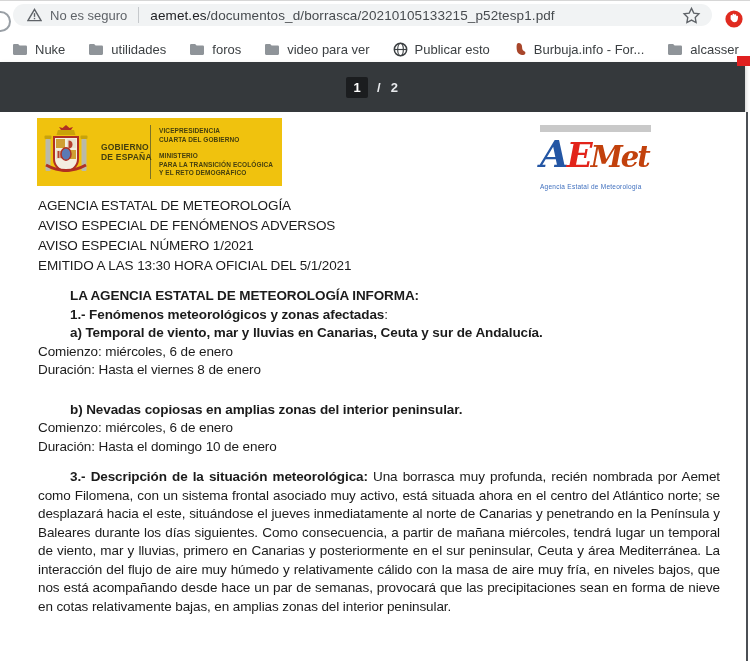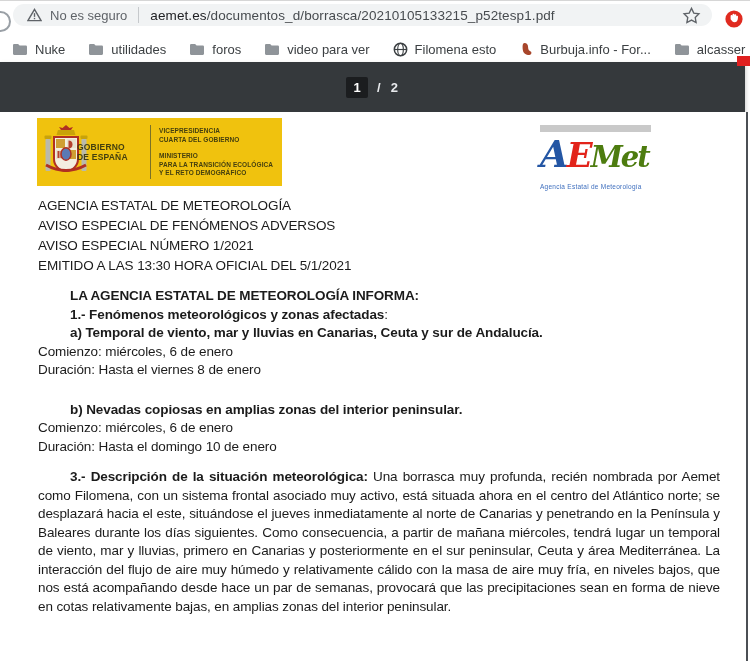--- a/index.html
+++ b/index.html
@@ -45,30 +45,30 @@
   }
   .page-rest{color:#e8eaed;font-size:13px;font-weight:bold;margin-left:9px;letter-spacing:1px;}
   .red-tab{position:absolute;left:737px;top:56px;width:13px;height:10px;background:#e02020;}
   
   .pdf-page{position:absolute;left:0;top:112px;width:750px;height:549px;background:#fff;}
   .edge-line{position:absolute;left:746px;top:0;width:2px;height:549px;background:#4b4f54;}
   
   .gov-logo{position:absolute;left:37px;top:6px;width:245px;height:68px;background:#F0C20E;}
   .gov-divider{position:absolute;left:113px;top:7px;width:1px;height:54px;background:#7a7128;}
   .coat{position:absolute;left:7px;top:5px;}
-  .gov-name{position:absolute;left:40px;top:24px;font-size:8.5px;font-weight:bold;color:#45400f;line-height:10px;letter-spacing:0.2px;}
+  .gov-name{position:absolute;left:64px;top:24px;font-size:8.5px;font-weight:bold;color:#45400f;line-height:10px;letter-spacing:0.2px;}
   .gov-right{position:absolute;left:122px;top:9px;font-size:6.5px;font-weight:bold;color:#45400f;line-height:8.6px;letter-spacing:0.1px;}
   .gov-right .block2{margin-top:8px;}
   
   .aemet{position:absolute;left:540px;top:13px;width:112px;}
   .aemet-bar{width:111px;height:7px;background:#c9c9c9;}
   .aemet-word{font-family:"DejaVu Serif",serif;font-style:italic;font-weight:bold;margin-top:2px;line-height:40px;letter-spacing:-2px;}
   .aemet-a{font-size:37px;color:#2456A4;}
   .aemet-e{font-size:34px;color:#E2231A;}
-  .aemet-met{font-size:29px;color:#4d7c0f;}
+  .aemet-met{font-size:29px;color:#c2410c;}
   .aemet-tag{font-size:6.5px;color:#3f6fbe;letter-spacing:0.25px;margin-top:1px;}
   
   .doc{position:absolute;left:38px;top:84px;width:682px;color:#1b1b1b;font-size:13.5px;letter-spacing:-0.1px;}
   .hdr{line-height:20px;}
   .blk{line-height:18.5px;}
   .m1{margin-top:11px;}
   .m2{margin-top:21px;}
   .m3{margin-top:13px;}
   .m4{margin-top:12px;}
   .b{font-weight:bold;padding-left:32px;}
@@ -133,21 +133,21 @@
           <path d="M1 2.2a1.1 1.1 0 0 1 1.1-1.1h4l1.5 1.5h6.3A1.1 1.1 0 0 1 15 3.7v7.1a1.1 1.1 0 0 1-1.1 1.1H2.1A1.1 1.1 0 0 1 1 10.8z" fill="#8f9499"></path>
         </svg>
       <span class="bm-label">video para ver</span>
     </div>
     <div class="bm">
       <svg width="15" height="15" viewBox="0 0 16 16">
         <circle cx="8" cy="8" r="6.6" fill="none" stroke="#3c4043" stroke-width="1.6"></circle>
         <ellipse cx="8" cy="8" rx="3" ry="6.6" fill="none" stroke="#3c4043" stroke-width="1.2"></ellipse>
         <path d="M1.4 8h13.2" stroke="#3c4043" stroke-width="1.2"></path>
       </svg>
-      <span class="bm-label">Filomena esto</span>
+      <span class="bm-label">Publicar esto</span>
     </div>
     <div class="bm">
       <svg width="14" height="14" viewBox="0 0 16 16">
         <path d="M6.2 1.2c3 0 4.2 2 4.2 4.8 0 2.9 1 3.9 2.9 4.9 1.6.9 1 3.9-1.5 3.9-3.9 0-6.9-1.9-7.4-5.7C4 6.2 3.7 1.2 6.2 1.2z" fill="#A8462B"></path>
       </svg>
       <span class="bm-label">Burbuja.info - For...</span>
     </div>
     <div class="bm">
       <svg width="16" height="13" viewBox="0 0 16 13">
           <path d="M1 2.2a1.1 1.1 0 0 1 1.1-1.1h4l1.5 1.5h6.3A1.1 1.1 0 0 1 15 3.7v7.1a1.1 1.1 0 0 1-1.1 1.1H2.1A1.1 1.1 0 0 1 1 10.8z" fill="#8f9499"></path>

